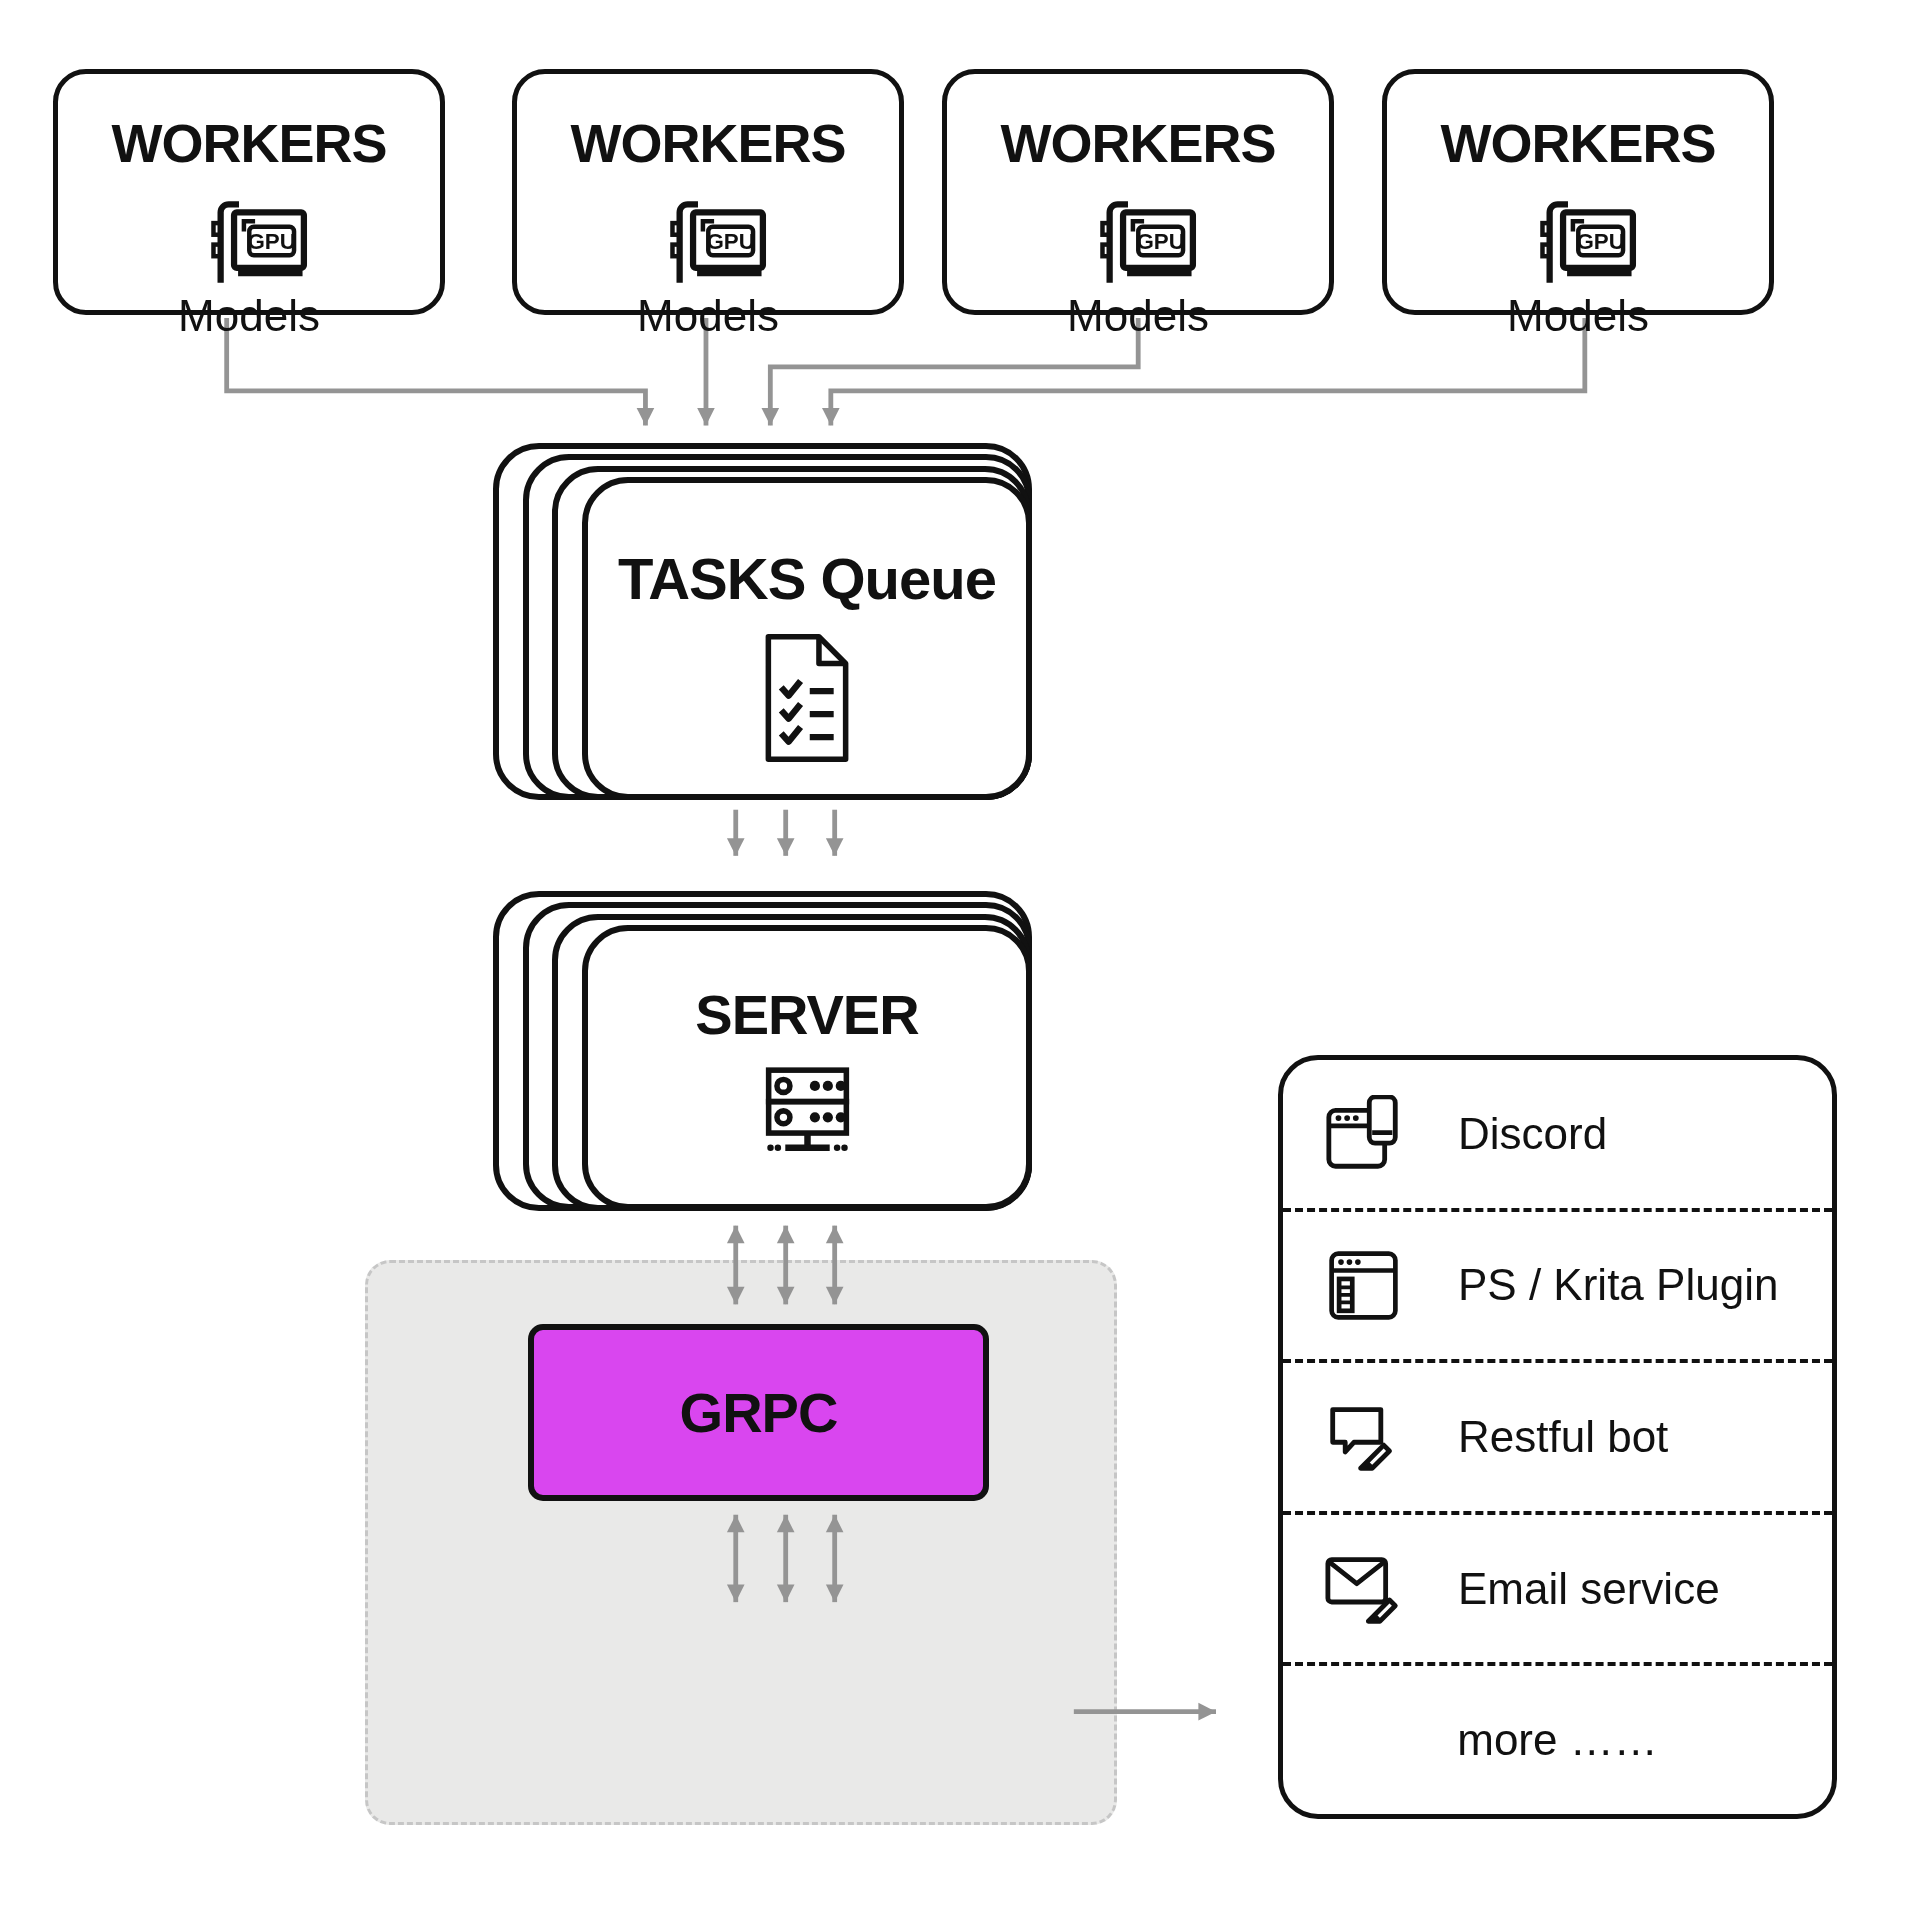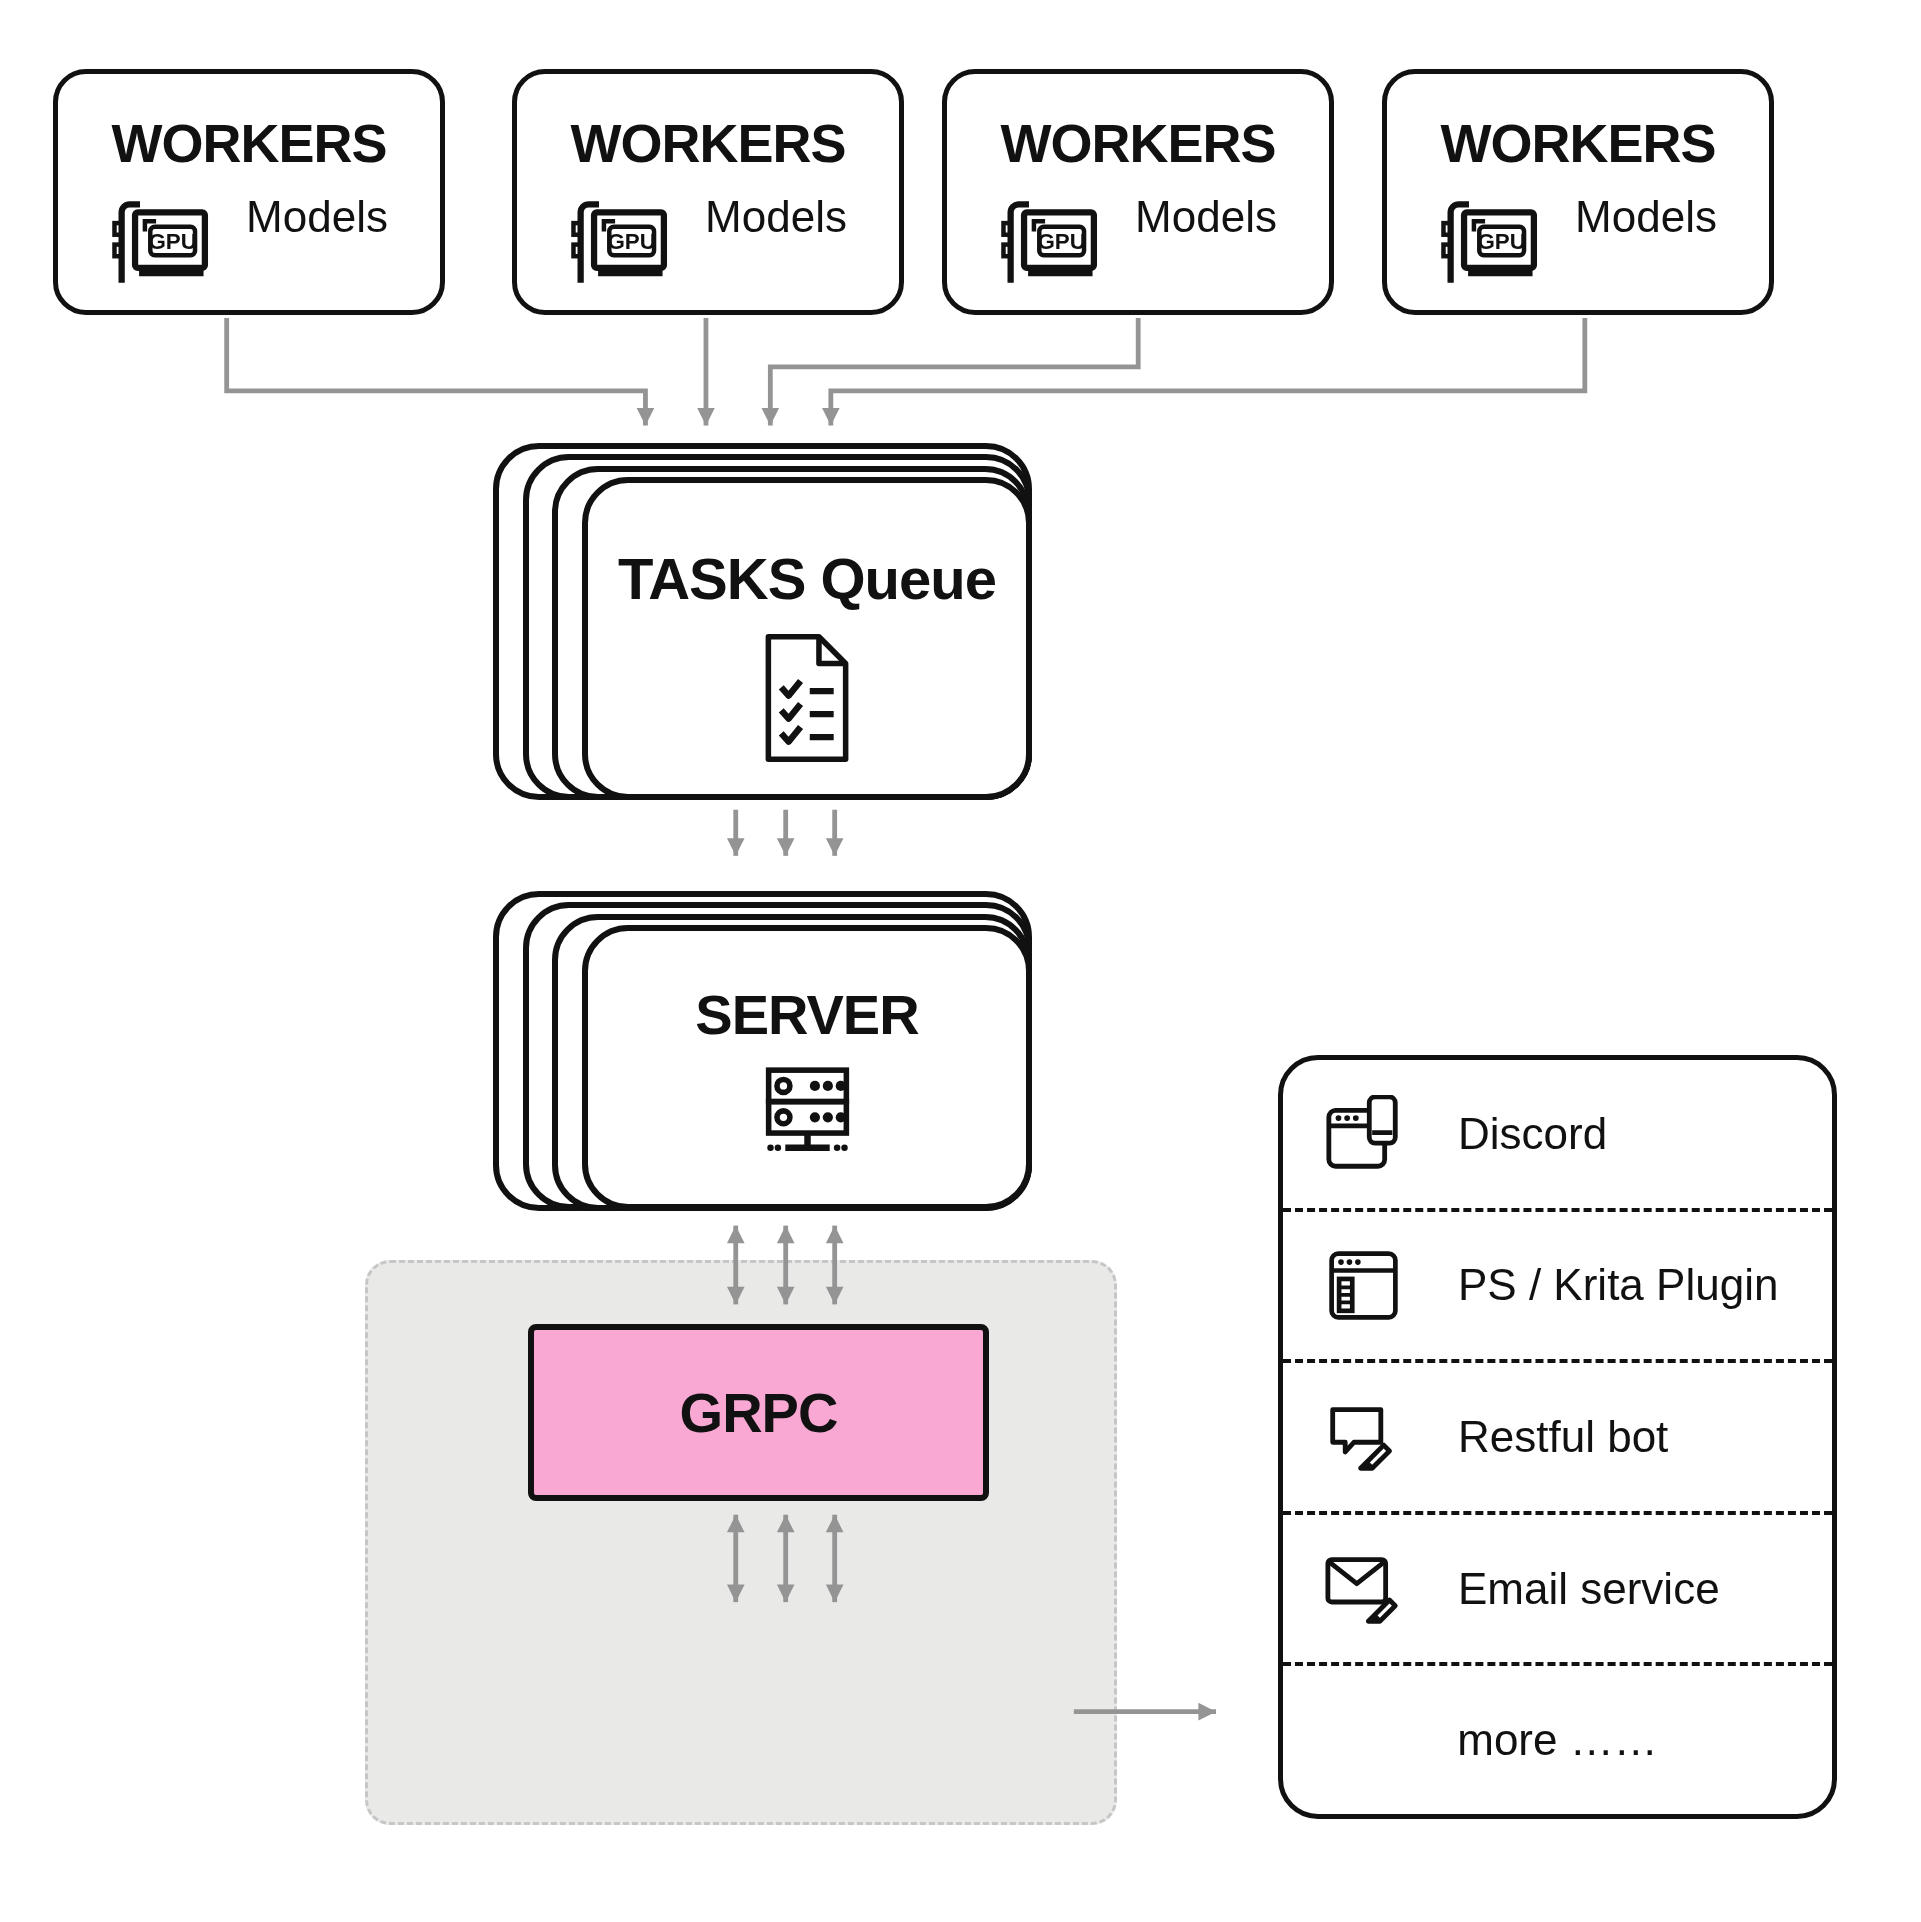--- a/index.html
+++ b/index.html
@@ -9,41 +9,41 @@
   }
   
   .node{
     position:absolute;box-sizing:border-box;background:#fff;
     border:5.8px solid #111;border-radius:33px;
     display:flex;flex-direction:column;align-items:center;
   }
   .worker-title{
     font-weight:bold;font-size:54px;letter-spacing:-1px;margin-top:42px;line-height:1;
   }
-  .worker-row{display:flex;align-items:flex-start;gap:25px;margin-top:25px;}
+  .worker-row{display:flex;align-items:flex-end;gap:7px;margin-top:25px;flex-direction:column;}
   .models-label{font-size:44px;line-height:1;}
   
   .stack-card{
     position:absolute;box-sizing:border-box;background:#fff;
     border:6.7px solid #111;border-radius:46px;
   }
   .stack-front{display:flex;flex-direction:column;align-items:center;text-align:right;}
   .stack-title{font-weight:bold;font-size:58px;letter-spacing:-1px;line-height:1;}
   
   .dev-region{
     position:absolute;left:365px;top:1260px;width:752px;height:565px;box-sizing:border-box;
     background:#e9e9e8;border:3.8px dashed #c6c6c6;border-radius:25px;
   }
   .dev-label{
     position:absolute;left:264px;top:1453px;width:269px;text-align:center;
     font-size:40px;line-height:1.22;color:#5a5a5a;
   }
   .inner-box{
-    position:absolute;box-sizing:border-box;background:#f9a8d4;
-    border:6.7px solid #111;border-radius:8px;
+    position:absolute;box-sizing:border-box;background:#d946ef;
+    border:6.7px solid #111;border-radius:15px;
     display:flex;align-items:center;justify-content:center;
   }
   .inner-title{font-weight:bold;font-size:56px;letter-spacing:-1px;line-height:1;}
   
   .clients-panel{
     position:absolute;left:1278px;top:1055px;width:559px;height:764px;box-sizing:border-box;
     background:#fff;border:5.8px solid #111;border-radius:40px;
     display:flex;flex-direction:column;overflow:hidden;
   }
   .client-row{

